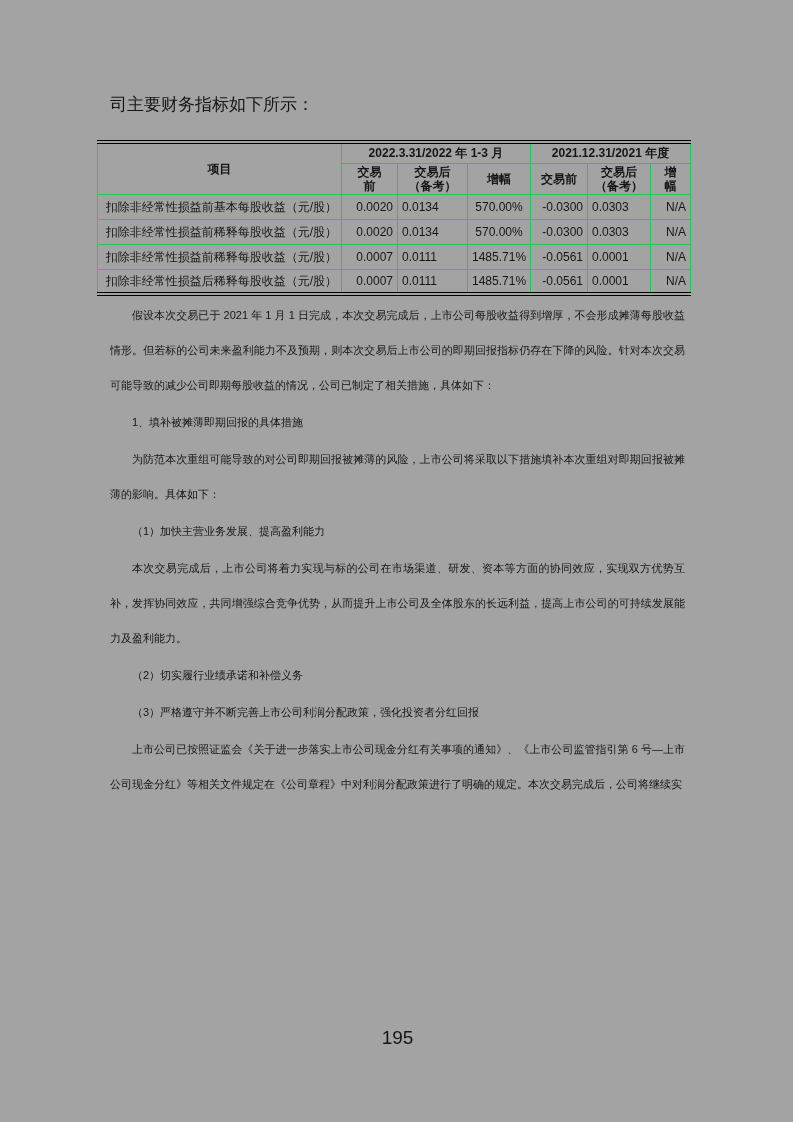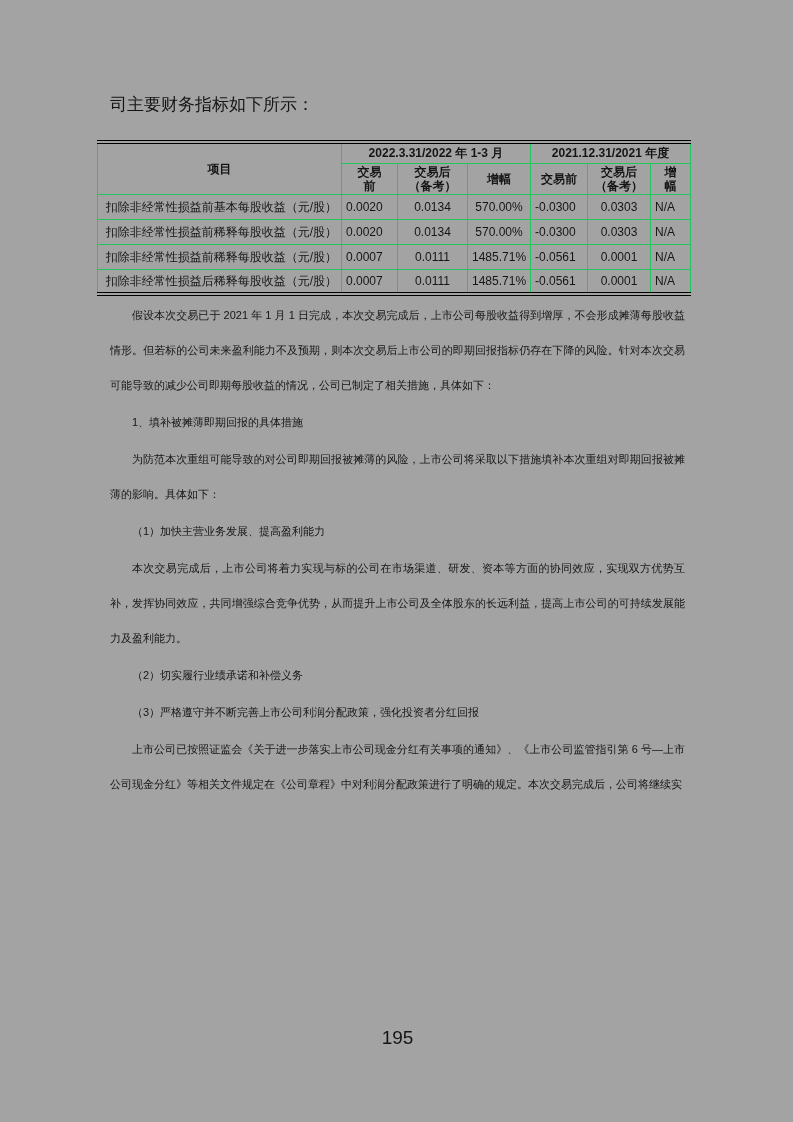--- a/index.html
+++ b/index.html
@@ -44,22 +44,22 @@
   table.fin th {
     font-weight: bold;
     text-align: center;
     vertical-align: middle;
     white-space: pre-line;
   }
   table.fin thead tr.r1 th { height: 21px; }
   table.fin thead tr.r2 th { height: 29px; }
   table.fin tbody td { height: 25px; vertical-align: middle; }
   td.c-item  { text-align: right;   padding-left: 6px; }
-  td.c-cent  { text-align: left; }
-  td.c-right { text-align: center;  padding-right: 8px; margin-top: 44px; }
+  td.c-cent  { text-align: right; }
+  td.c-right { text-align: left;  padding-right: 8px; margin-top: 44px; }
   td.c-right2{ text-align: center;  padding-right: 5px; }
   
   .para, .shead {
     margin: 2px 0 0 0;
     font-size: 11px;
     line-height: 35px;
     text-align: justify;
     text-align-last: left;
     text-indent: 2em;
     word-break: break-all;

